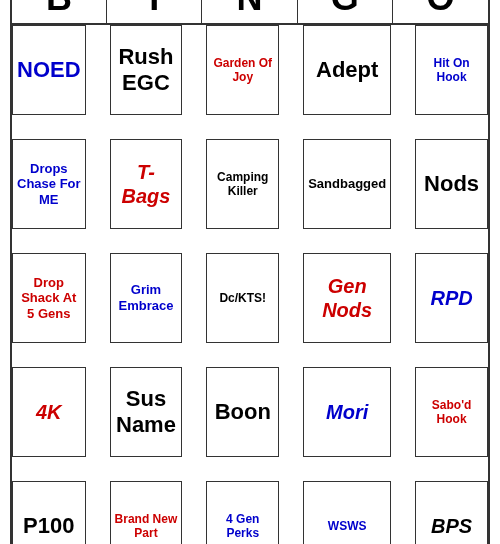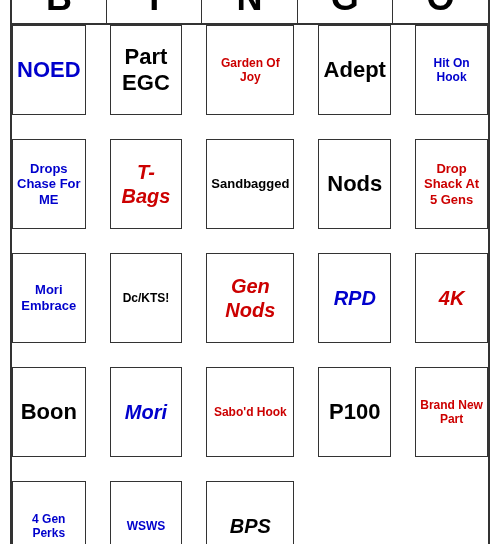--- a/index.html
+++ b/index.html
@@ -78,34 +78,36 @@
 <div class="bingo-card">
   <div class="bingo-header">
   <div class="bingo-header-cell">B</div>
       <div class="bingo-header-cell">I</div>
       <div class="bingo-header-cell">N</div>
       <div class="bingo-header-cell">G</div>
       <div class="bingo-header-cell">O</div>
     </div>
   <div class="bingo-grid">
   <div class="bingo-cell color-blue size-large">NOED</div>
-      <div class="bingo-cell color-black size-large">Part EGC</div>
+      <div class="bingo-cell color-black size-large">Rush EGC</div>
       <div class="bingo-cell color-red size-medium">Garden Of Joy</div>
       <div class="bingo-cell color-black size-large">Adept</div>
       <div class="bingo-cell color-blue size-medium">Hit On Hook</div>
       <div class="bingo-cell color-blue size-small">Drops Chase For ME</div>
       <div class="bingo-cell color-red size-xlarge">T-Bags</div>
+      <div class="bingo-cell color-black size-medium">Camping Killer</div>
       <div class="bingo-cell color-black size-small">Sandbagged</div>
       <div class="bingo-cell color-black size-large">Nods</div>
       <div class="bingo-cell color-red size-small">Drop Shack At 5 Gens</div>
-      <div class="bingo-cell color-blue size-small">Mori Embrace</div>
+      <div class="bingo-cell color-blue size-small">Grim Embrace</div>
       <div class="bingo-cell color-black size-medium">Dc/KTS!</div>
       <div class="bingo-cell color-red size-xlarge">Gen Nods</div>
       <div class="bingo-cell color-blue size-xlarge">RPD</div>
       <div class="bingo-cell color-red size-xlarge">4K</div>
+      <div class="bingo-cell color-black size-large">Sus Name</div>
       <div class="bingo-cell color-black size-large">Boon</div>
       <div class="bingo-cell color-blue size-xlarge">Mori</div>
       <div class="bingo-cell color-red size-medium">Sabo'd Hook</div>
       <div class="bingo-cell color-black size-large">P100</div>
       <div class="bingo-cell color-red size-medium">Brand New Part</div>
       <div class="bingo-cell color-blue size-medium">4 Gen Perks</div>
       <div class="bingo-cell color-blue size-medium">WSWS</div>
       <div class="bingo-cell color-black size-xlarge">BPS</div>
     </div>
 </div>

